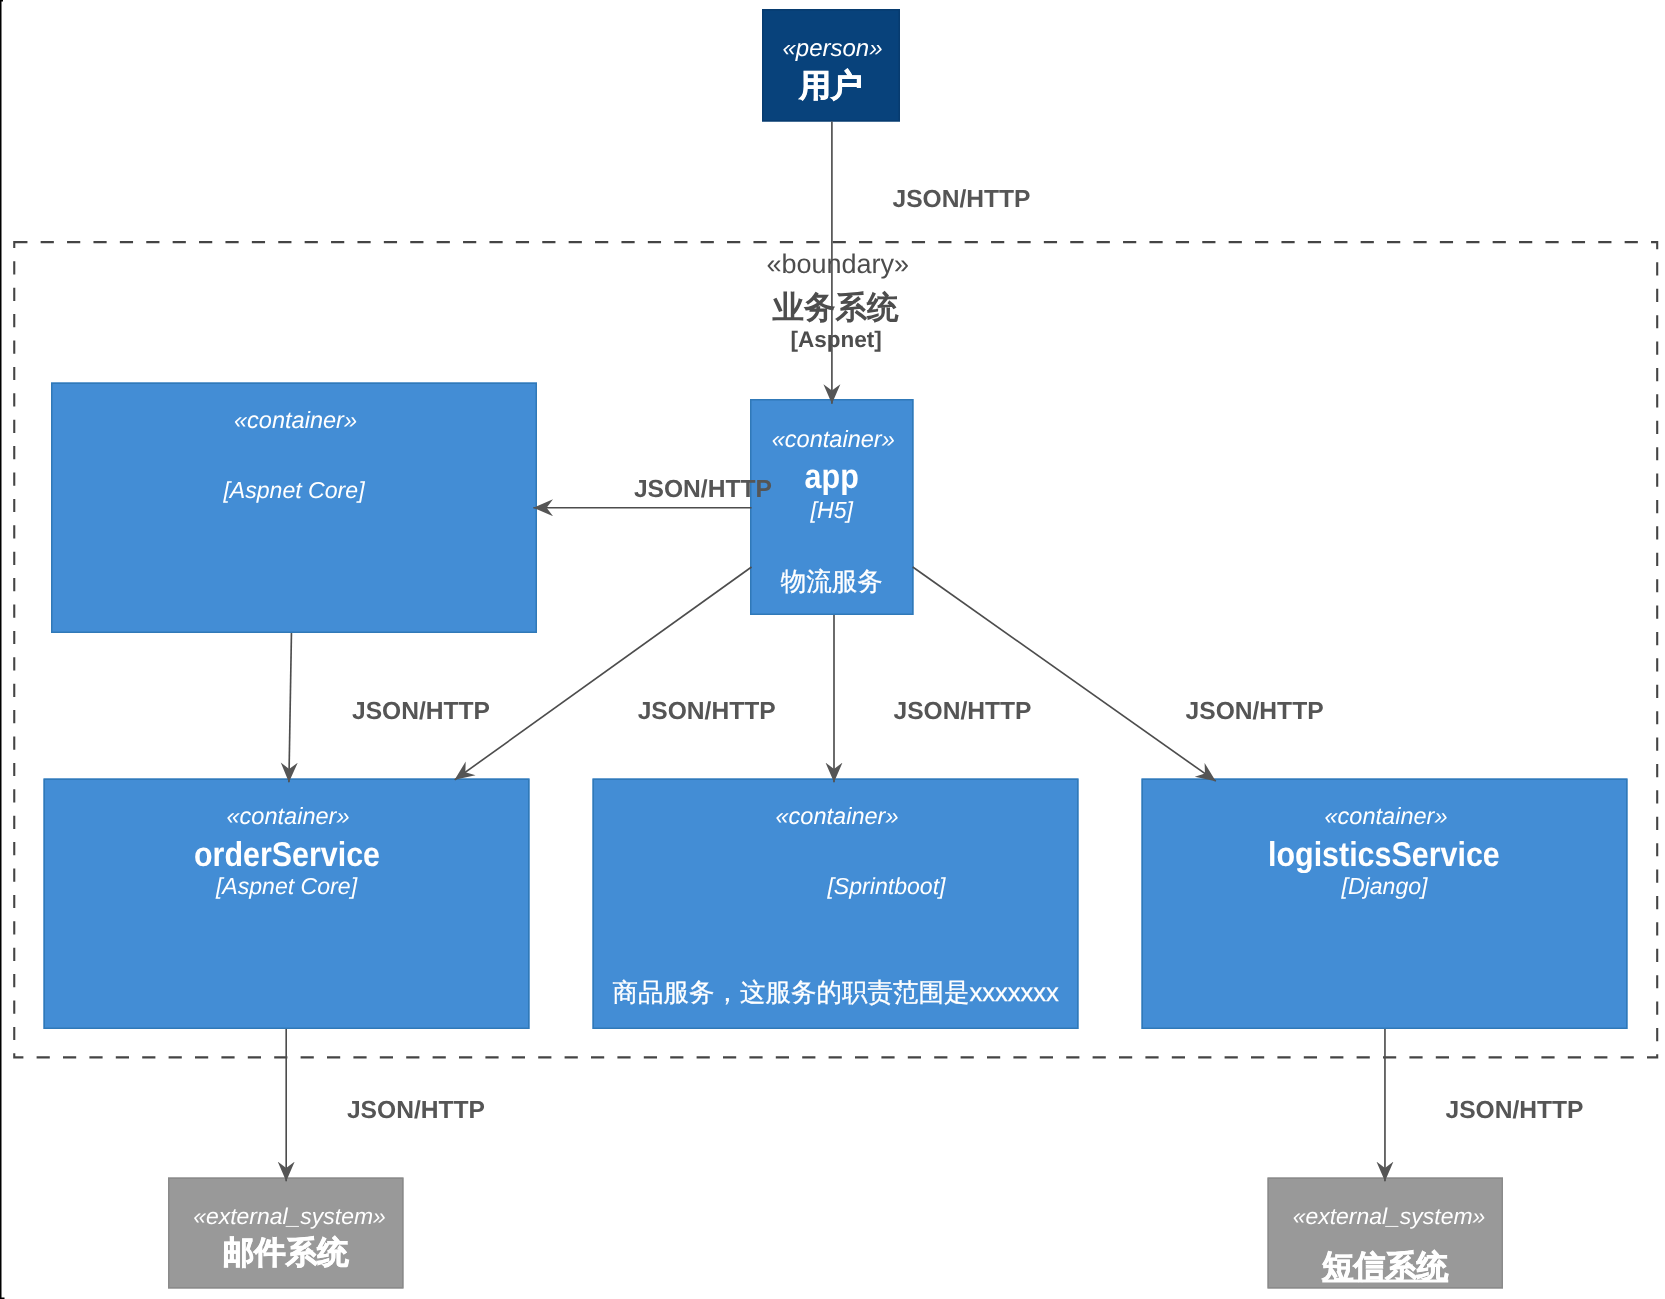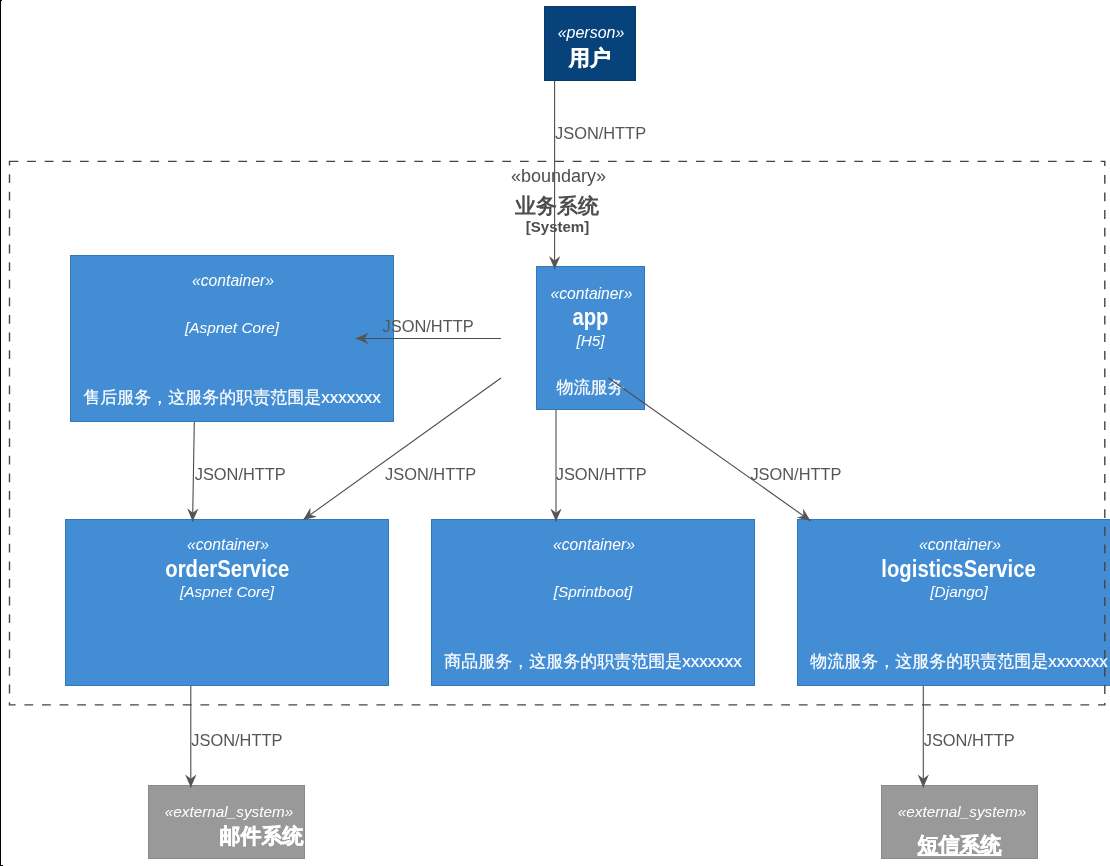--- a/index.html
+++ b/index.html
@@ -9,32 +9,32 @@
        -webkit-font-smoothing:antialiased;}
   #stage{position:relative;width:1110px;height:866px;background:#ffffff;overflow:hidden;}
 
   
   #page-frame-left{position:absolute;left:0;top:0;width:1px;height:866px;background:#000000;}
   #page-frame-corner{position:absolute;left:0;bottom:0;width:3px;height:1px;background:#000000;}
   #page-frame-corner-top{position:absolute;left:0;top:0;width:2px;height:1px;background:#000000;}
 
   svg#wires{position:absolute;left:0;top:0;width:1110px;height:866px;overflow:visible;z-index:5;pointer-events:none;}
 
-  .node{position:absolute;box-sizing:border-box;margin-left:36px;}
+  .node{position:absolute;box-sizing:border-box;}
   .node .txt{position:absolute;left:0;width:100%;text-align:center;white-space:nowrap;
              color:#ffffff;line-height:1;}
   .stereo{font-style:italic;font-size:15.7px;padding-left:2px;box-sizing:border-box;}
   .nodename{font-weight:bold;font-size:23px;}
   .nodename .sx{display:inline-block;transform:scaleX(0.882);transform-origin:center;}
   .cjkname{font-weight:bold;font-size:21px;-webkit-text-stroke:0.45px #ffffff;}
   .tech{font-style:italic;font-size:15.4px;}
   .desc{font-size:17px;-webkit-text-stroke:0.2px #ffffff;}
 
-  .edgelabel{position:absolute;font-weight:normal;font-size:16.4px;
-             white-space:nowrap;line-height:1;}
+  .edgelabel{position:absolute;font-weight:bold;font-size:16.4px;
+             white-space:nowrap;line-height:1;margin-left:40px;}
 </style>
 </head>
 <body style="background: rgb(255, 255, 255);">
 
 <div id="stage">
 
   <div id="page-frame-left"></div>
   <div id="page-frame-corner"></div>
   <div id="page-frame-corner-top"></div>
 
@@ -67,56 +67,54 @@
   <div class="node" id="n-app" style="left: 500px; top: 266px; width: 109px; height: 144px; background: rgb(67, 141, 213); border: 1px solid rgb(48, 121, 184);">
     <div class="txt stereo" style="top:18.6px;">«container»</div>
     <div class="txt nodename" style="top:39.3px;"><span class="sx">app</span></div>
     <div class="txt tech" style="top:65.5px;">[H5]</div>
     <div class="txt desc" style="top:111.8px;">物流服务</div>
   </div>
 
   <div class="node" id="n-after" style="left: 34px; top: 255px; width: 324px; height: 167px; background: rgb(67, 141, 213); border: 1px solid rgb(48, 121, 184);">
     <div class="txt stereo" style="top:17.3px;">«container»</div>
     <div class="txt tech" style="top:64.4px;">[Aspnet Core]</div>
-    <div class="txt desc" style="top:132.9px;">售后服务，这服务的职责范围是xxxxxxx</div>
   </div>
 
   <div class="node" id="n-order" style="left: 29px; top: 519px; width: 324px; height: 167px; background: rgb(67, 141, 213); border: 1px solid rgb(48, 121, 184);">
     <div class="txt stereo" style="top:17.3px;">«container»</div>
     <div class="txt nodename" style="top:38.2px;"><span class="sx">orderService</span></div>
     <div class="txt tech" style="top:64.4px;">[Aspnet Core]</div>
   </div>
 
   <div class="node" id="n-good" style="left: 395px; top: 519px; width: 324px; height: 167px; background: rgb(67, 141, 213); border: 1px solid rgb(48, 121, 184);">
     <div class="txt stereo" style="top:17.3px;">«container»</div>
-    <div class="txt tech" style="top:64.4px;">[Sprintboot]</div>
+    <div class="txt tech" style="top:64.4px;padding-left:34px;">[Sprintboot]</div>
     <div class="txt desc" style="top:132.9px;">商品服务，这服务的职责范围是xxxxxxx</div>
   </div>
 
   <div class="node" id="n-logi" style="left: 761px; top: 519px; width: 324px; height: 167px; background: rgb(67, 141, 213); border: 1px solid rgb(48, 121, 184);">
     <div class="txt stereo" style="top:17.3px;">«container»</div>
     <div class="txt nodename" style="top:38.2px;"><span class="sx">logisticsService</span></div>
     <div class="txt tech" style="top:64.4px;">[Django]</div>
-    <div class="txt desc" style="top:132.9px;">物流服务，这服务的职责范围是xxxxxxx</div>
   </div>
 
   <div class="node" id="n-mail" style="left: 112px; top: 785px; width: 157px; height: 74px; background: rgb(153, 153, 153); border: 1px solid rgb(138, 138, 138);">
     <div class="txt stereo" style="top:17.9px;font-size:15.3px;padding-left:5px;">«external_system»</div>
-    <div class="txt cjkname" style="top:38.9px;padding-left:35px;">邮件系统</div>
+    <div class="txt cjkname" style="top:38.9px;">邮件系统</div>
   </div>
 
   <div class="node" id="n-sms" style="left: 845px; top: 785px; width: 157px; height: 74px; background: rgb(153, 153, 153); border: 1px solid rgb(138, 138, 138);">
     <div class="txt stereo" style="top:17.9px;font-size:15.3px;padding-left:5px;">«external_system»</div>
     <div class="txt cjkname" style="top:48px;text-decoration:underline;">短信系统</div>
   </div>
 
   <div id="boundary-caption" style="position: absolute; left: 456.5px; top: 0px; width: 200px; line-height: 1; color: rgb(77, 77, 77);">
     <div style="position:absolute;left:0;top:167px;width:100%;text-align:center;font-size:18px;white-space:nowrap;padding-left:4px;box-sizing:border-box;">«boundary»</div>
     <div style="position:absolute;left:0;top:194.6px;width:100%;text-align:center;font-weight:bold;font-size:21px;white-space:nowrap;padding-left:1px;box-sizing:border-box;">业务系统</div>
-    <div style="position:absolute;left:0;top:219.3px;width:100%;text-align:center;font-weight:bold;font-size:15px;white-space:nowrap;padding-left:2px;box-sizing:border-box;">[System]</div>
+    <div style="position:absolute;left:0;top:219.3px;width:100%;text-align:center;font-weight:bold;font-size:15px;white-space:nowrap;padding-left:2px;box-sizing:border-box;">[Aspnet]</div>
   </div>
 
   <div class="edgelabel" style="left: 555px; top: 124.5px; color: rgb(85, 85, 85);">JSON/HTTP</div>
   <div class="edgelabel" style="left: 382.6px; top: 317.9px; color: rgb(85, 85, 85);">JSON/HTTP</div>
   <div class="edgelabel" style="left: 194.7px; top: 465.8px; color: rgb(85, 85, 85);">JSON/HTTP</div>
   <div class="edgelabel" style="left: 385.1px; top: 466.2px; color: rgb(85, 85, 85);">JSON/HTTP</div>
   <div class="edgelabel" style="left: 555.7px; top: 465.7px; color: rgb(85, 85, 85);">JSON/HTTP</div>
   <div class="edgelabel" style="left: 750.4px; top: 465.8px; color: rgb(85, 85, 85);">JSON/HTTP</div>
   <div class="edgelabel" style="left: 191.3px; top: 731.9px; color: rgb(85, 85, 85);">JSON/HTTP</div>
   <div class="edgelabel" style="left: 923.7px; top: 731.9px; color: rgb(85, 85, 85);">JSON/HTTP</div>

